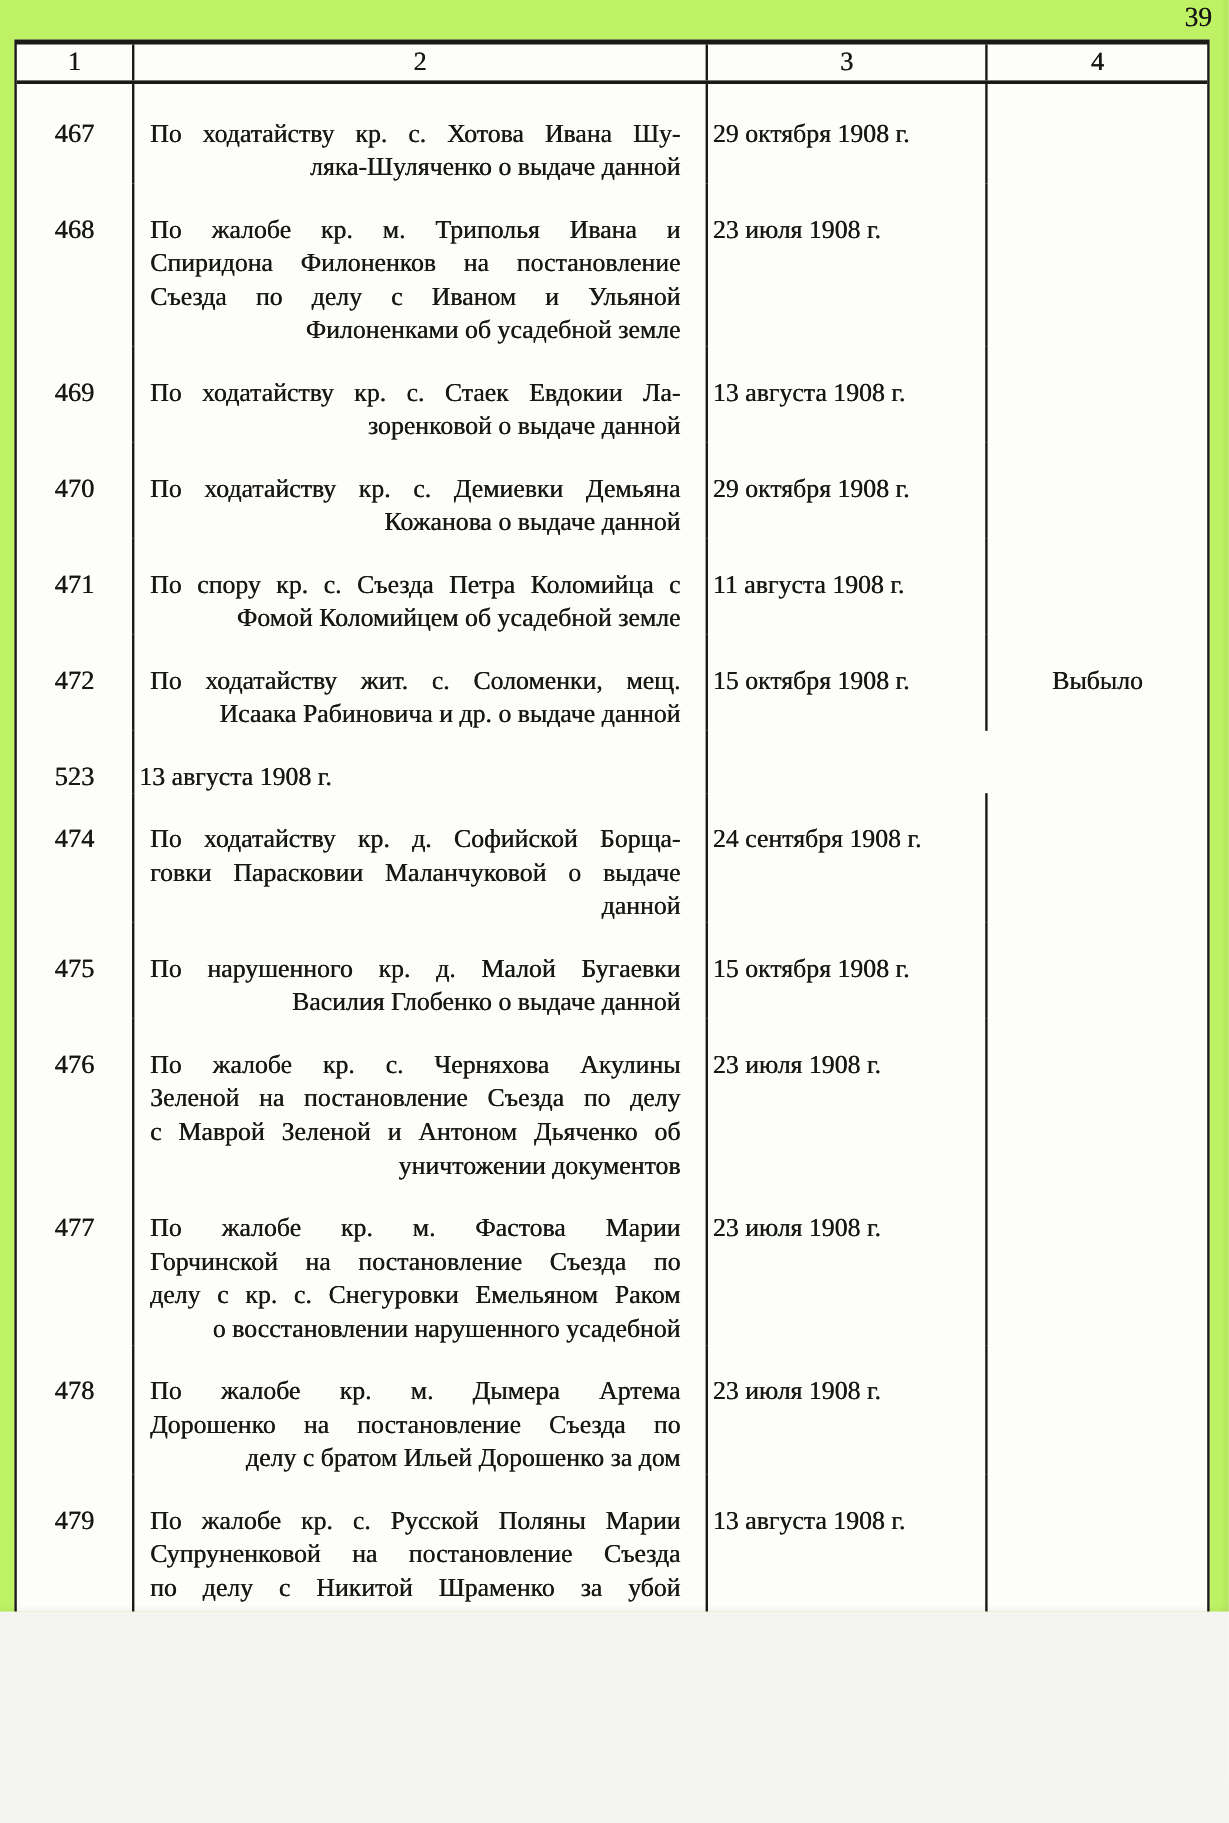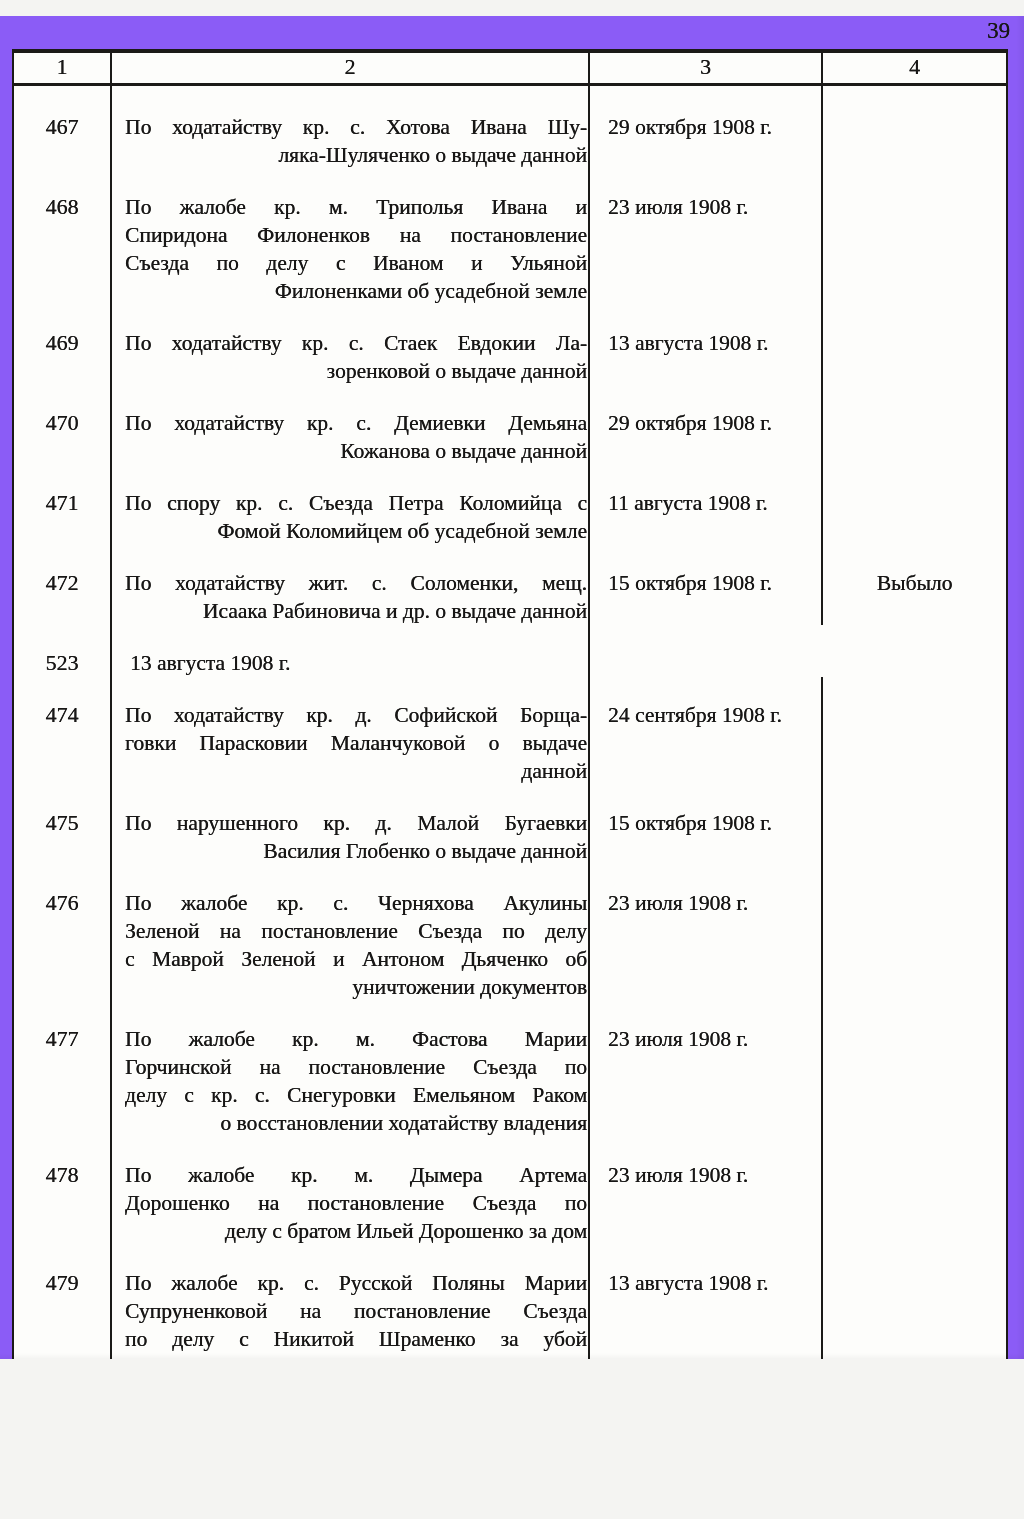--- a/index.html
+++ b/index.html
@@ -3,22 +3,22 @@
 <meta charset="utf-8">
 <style>
   * { box-sizing: border-box; }
   html, body { margin: 0; padding: 0; }
   body { background: #f4f4f2; }
 
   .page {
     position: relative;
     width: 1024px;
     height: 1343px;
-    margin: 16px auto;
-    background: #8b5cf6;
+    margin: 0 auto;
+    background: #bef264;
     color: #181716;
     font-family: "Liberation Serif", "DejaVu Serif", serif;
     overflow: hidden;
     text-shadow: 0.35px 0 0 currentColor; 
   }
 
   .page-number {
     position: absolute;
     top: 2px;
     right: 14px;
@@ -61,30 +61,30 @@
   .num-cell {
     text-align: center;
     font-size: 22px;
     line-height: 28px;
   }
 
   .desc-cell {
     font-size: 21.5px;
     line-height: 28px;
     padding-left: 13px;
-    padding-right: 1px;
+    padding-right: 21px;
   }
 
   .line { text-align: right; }
   .line.just { text-align: justify; text-align-last: justify; }
 
   .date-cell {
     font-size: 21.5px;
     line-height: 28px;
-    padding-left: 18px;
+    padding-left: 4px;
     white-space: nowrap;
   }
 
   .note-cell {
     text-align: center;
     font-size: 21.5px;
     line-height: 28px;
   }
 
   
@@ -206,21 +206,21 @@
           </div>
           <div class="cell date-cell col-c">23 июля 1908 г.</div>
           <div class="cell note-cell col-d"></div>
         </div>
         <div class="t-row">
           <div class="cell num-cell col-a">477</div>
           <div class="cell desc-cell col-b">
             <div class="line just">По жалобе кр. м. Фастова Марии</div>
             <div class="line just">Горчинской на постановление Съезда по</div>
             <div class="line just">делу с кр. с. Снегуровки Емельяном Раком</div>
-            <div class="line">о восстановлении ходатайству владения</div>
+            <div class="line">о восстановлении нарушенного усадебной</div>
           </div>
           <div class="cell date-cell col-c">23 июля 1908 г.</div>
           <div class="cell note-cell col-d"></div>
         </div>
         <div class="t-row">
           <div class="cell num-cell col-a">478</div>
           <div class="cell desc-cell col-b">
             <div class="line just">По жалобе кр. м. Дымера Артема</div>
             <div class="line just">Дорошенко на постановление Съезда по</div>
             <div class="line">делу с братом Ильей Дорошенко за дом</div>

